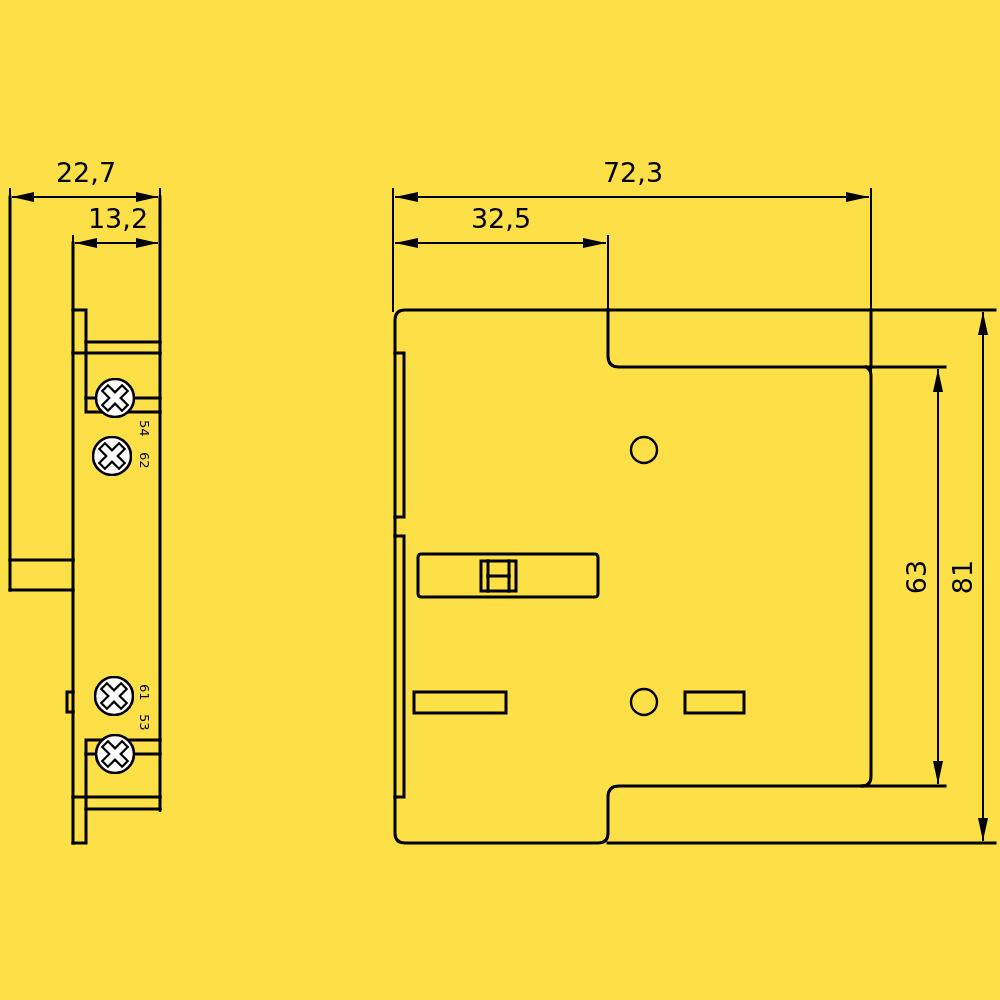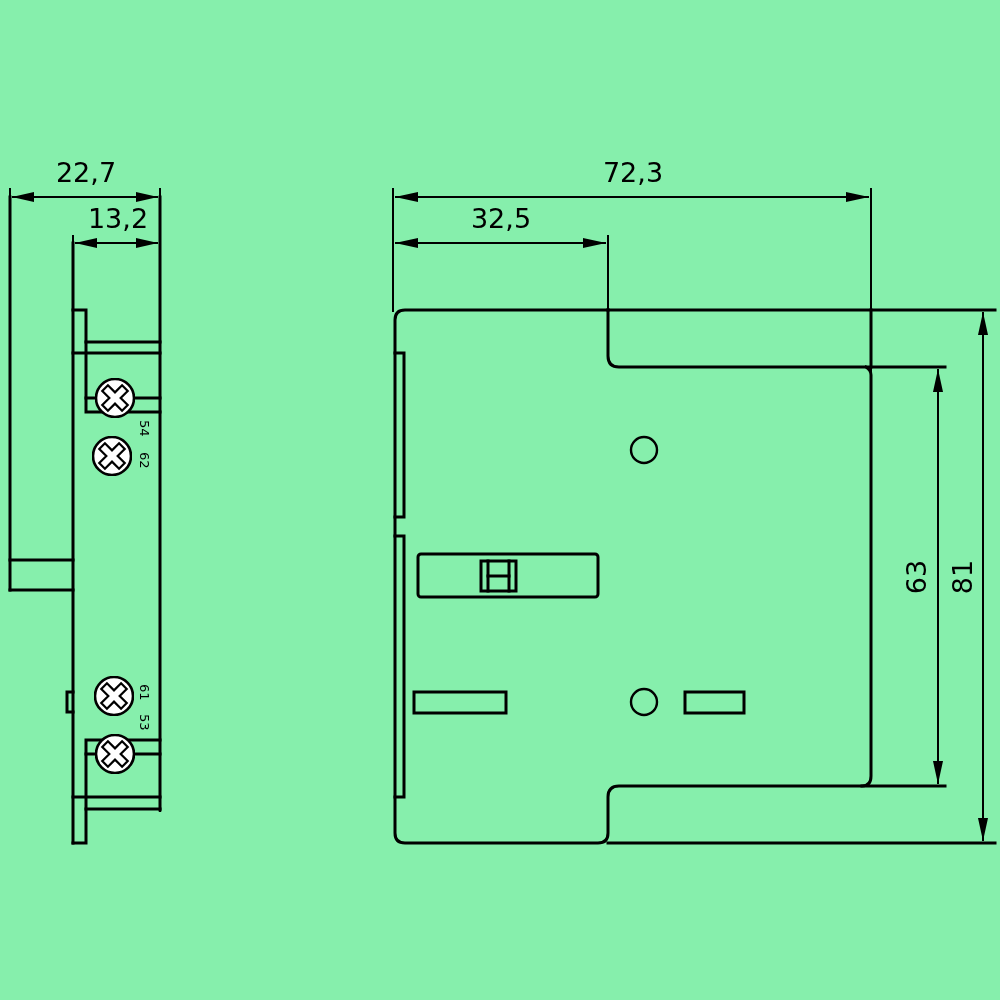--- a/index.html
+++ b/index.html
@@ -1,16 +1,16 @@
 <!DOCTYPE html>
 <html><head>
   <meta charset="utf-8">
   <style>
     html, body { margin: 0; padding: 0; background: #ffffff; }
-    .canvas { position: relative; width: 1000px; height: 1000px; background: #86efac; overflow: hidden; }
+    .canvas { position: relative; width: 1000px; height: 1000px; background: #fde047; overflow: hidden; }
     svg { position: absolute; left: 0; top: 0; }
     .ln { stroke: #000; stroke-width: 3; fill: none; stroke-linecap: square; }
     .ln2 { stroke: #000; stroke-width: 2.4; fill: none; }
     .thin { stroke: #000; stroke-width: 2; fill: none; }
     .dim-text { font-family: "DejaVu Sans", sans-serif; font-size: 27px; fill: #000; }
     .term-text { font-family: "DejaVu Sans", sans-serif; font-size: 13px; fill: #000; }
     .arrow { fill: #000; }
   </style>
 </head>
 <body>

